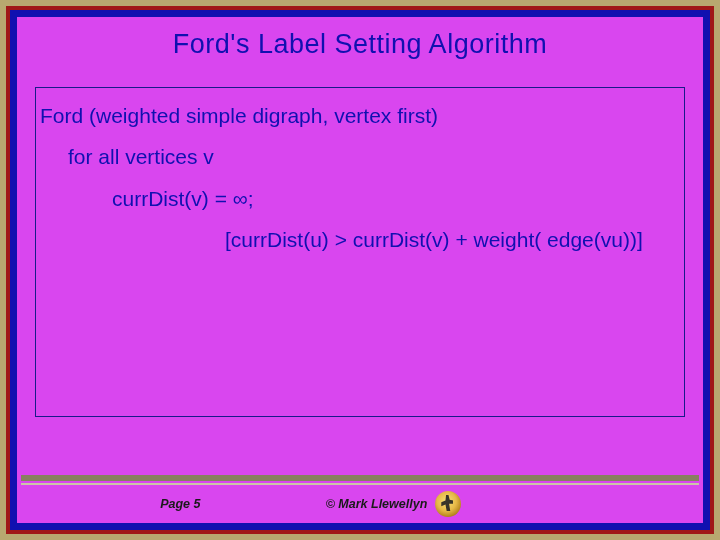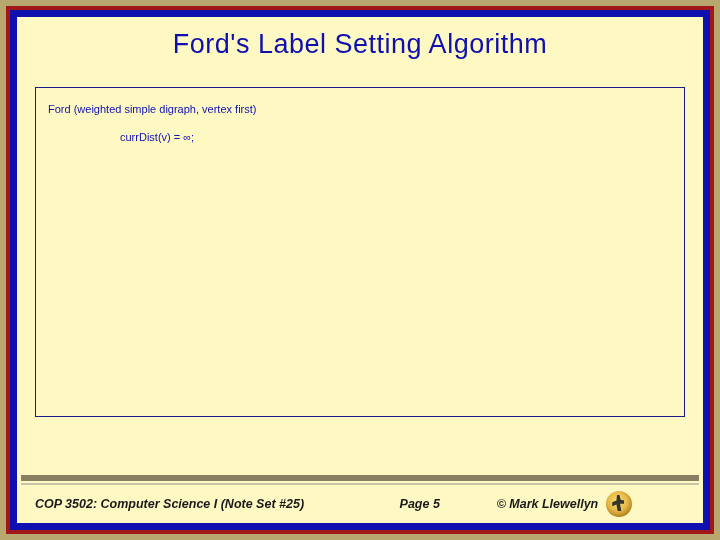--- a/index.html
+++ b/index.html
@@ -10,40 +10,40 @@
   }
   .slide {
     width: 720px;
     height: 540px;
     position: relative;
     background: #b8a870;
     padding: 6px;
   }
   .frame1 { border: 4px solid #a01818; height: 100%; padding: 0; }
   .frame2 { border: 4px solid #1010b0; height: 100%; padding: 0; }
-  .frame3 { border: 3px solid #1010b0; height: 100%; background: #fef9c3; position: relative; }
+  .frame3 { border: 3px solid #1010b0; height: 100%; background: #d946ef; position: relative; }
   
   .title {
     text-align: center;
     font-size: 27px;
     color: #1010b0;
     padding-top: 12px;
     font-weight: normal;
     letter-spacing: 0.5px;
   }
   
   .content-box {
     position: absolute;
     left: 18px;
     right: 18px;
     top: 70px;
     height: 330px;
     border: 1px solid #1a1a8a;
-    padding: 14px 12px 12px 12px;
-    font-size: 11px;
+    padding: 14px 12px 12px 4px;
+    font-size: 21px;
     color: #1010b0;
     line-height: 1.3;
   }
   .line { margin-bottom: 14px; }
   .ind1 { padding-left: 28px; }
   .ind2 { padding-left: 72px; }
   .ind3 { padding-left: 185px; }
   .ind4 { padding-left: 240px; }
   
   .footer-bar {
@@ -99,28 +99,29 @@
 
 <div class="slide">
   <div class="frame1">
     <div class="frame2">
       <div class="frame3">
 
         <h1 class="title">Ford's Label Setting Algorithm</h1>
 
         <div class="content-box">
           <div class="line">Ford (weighted simple digraph, vertex first)</div>
+          <div class="line ind1">for all vertices v</div>
           <div class="line ind2">currDist(v) = ∞;</div>
+          <div class="line ind3">[currDist(u) &gt; currDist(v) + weight( edge(vu))]</div>
         </div>
 
         <div class="footer-bar">
           <div class="footer-stripe"></div>
           <div class="footer-stripe2"></div>
           <div class="footer-row">
-            <div class="footer-left">COP 3502: Computer Science I  (Note Set #25)</div>
             <div class="footer-mid">Page 5</div>
             <div class="footer-right">
               <span>© Mark Llewellyn</span>
               <span class="logo"></span>
             </div>
           </div>
         </div>
 
       </div>
     </div>

